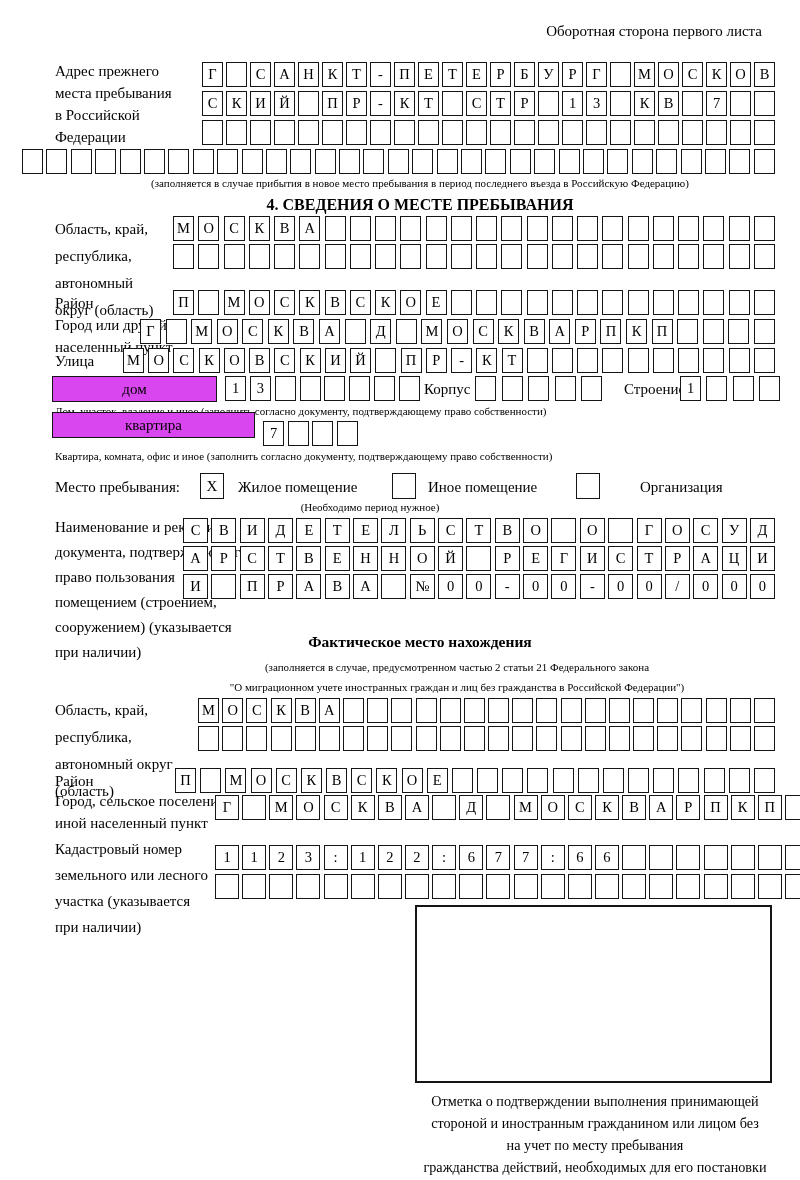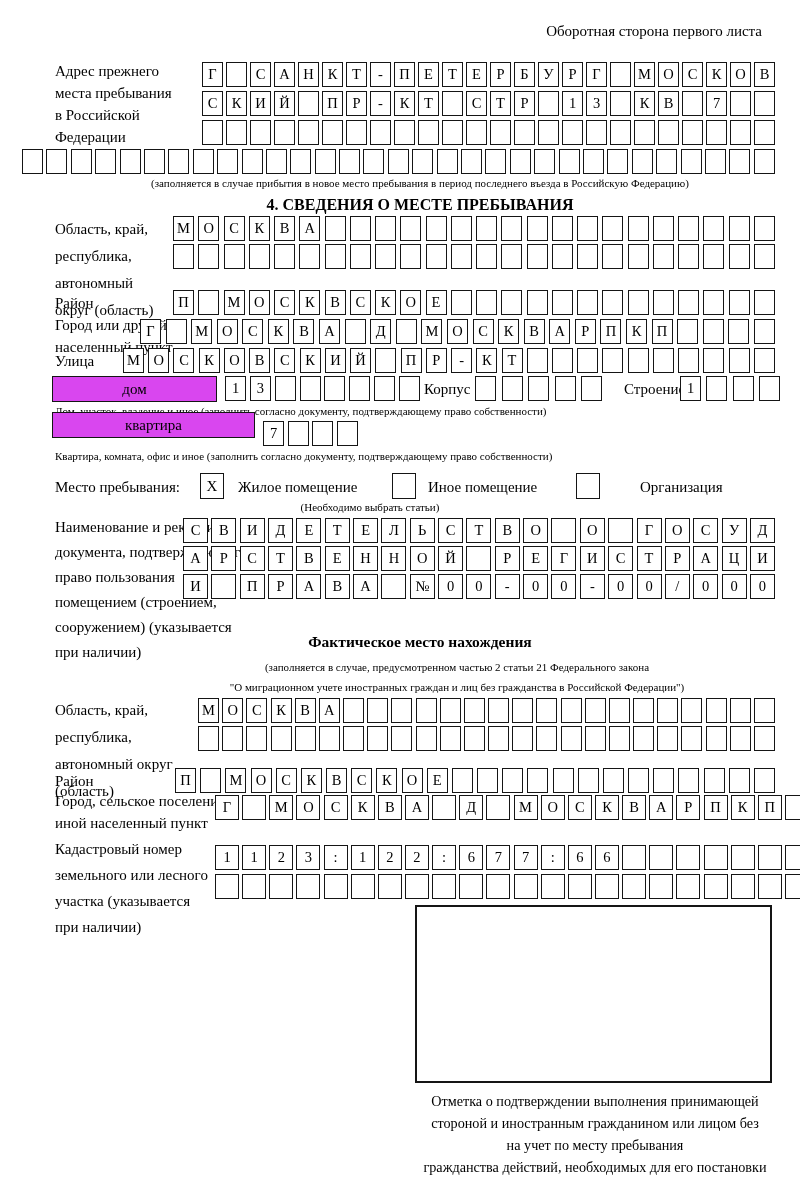--- a/index.html
+++ b/index.html
@@ -335,21 +335,21 @@
     </div>
   <div class="abs note" style="left:35px;top:450px;width:740px;">Квартира, комната, офис и иное (заполнить согласно документу, подтверждающему право собственности)</div>
 
   <div class="abs lbl" style="left:35px;top:476px;">Место пребывания:</div>
   <div class="chk abs" style="left:180px;top:473px;">X</div>
   <div class="abs lbl" style="left:218px;top:476px;">Жилое помещение</div>
   <div class="chk abs" style="left:372px;top:473px;"></div>
   <div class="abs lbl" style="left:408px;top:476px;">Иное помещение</div>
   <div class="chk abs" style="left:556px;top:473px;"></div>
   <div class="abs lbl" style="left:620px;top:476px;">Организация</div>
-  <div class="abs note center" style="left:200px;top:501px;width:300px;">(Необходимо выбрать статьи)</div>
+  <div class="abs note center" style="left:200px;top:501px;width:300px;">(Необходимо период нужное)</div>
 
   <div class="abs lbl" style="left:35px;top:515px;width:230px;line-height:25px;">
       <div>Наименование и реквизиты</div>
       <div>документа, подтверждающего</div>
       <div>право пользования</div>
       <div>помещением (строением,</div>
       <div>сооружением) (указывается</div>
       <div>при наличии)</div>
     </div>
   <div class="cellrow w25" style="left:163px;top:518px;width:592px;">

